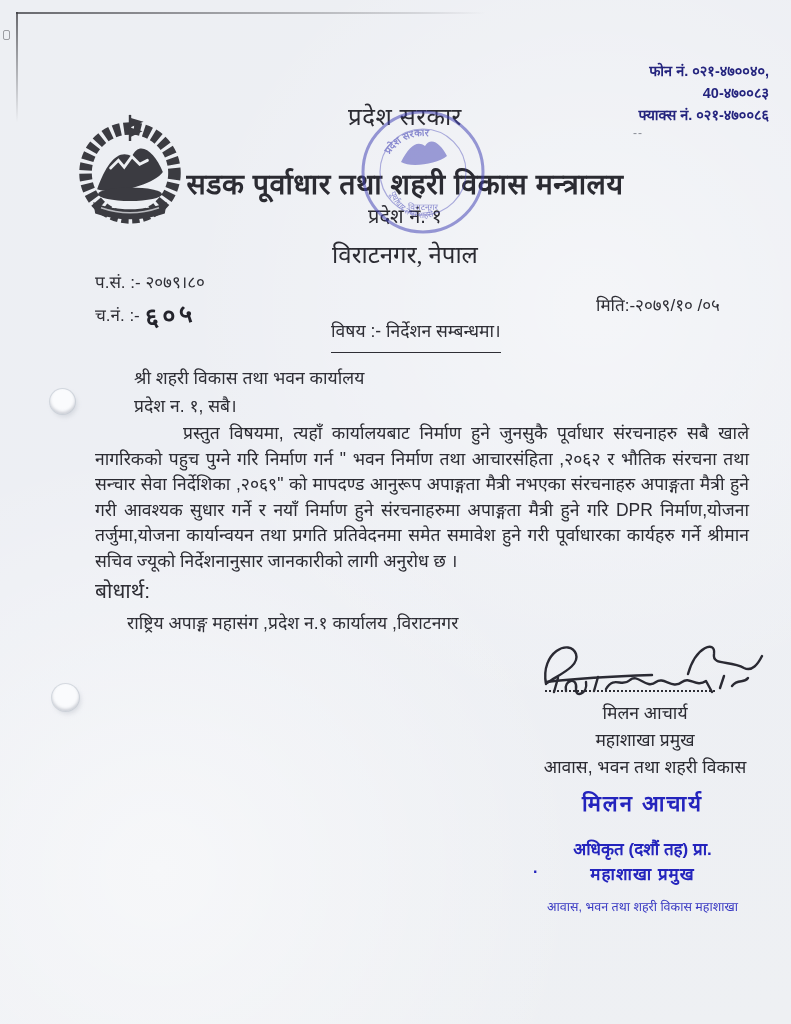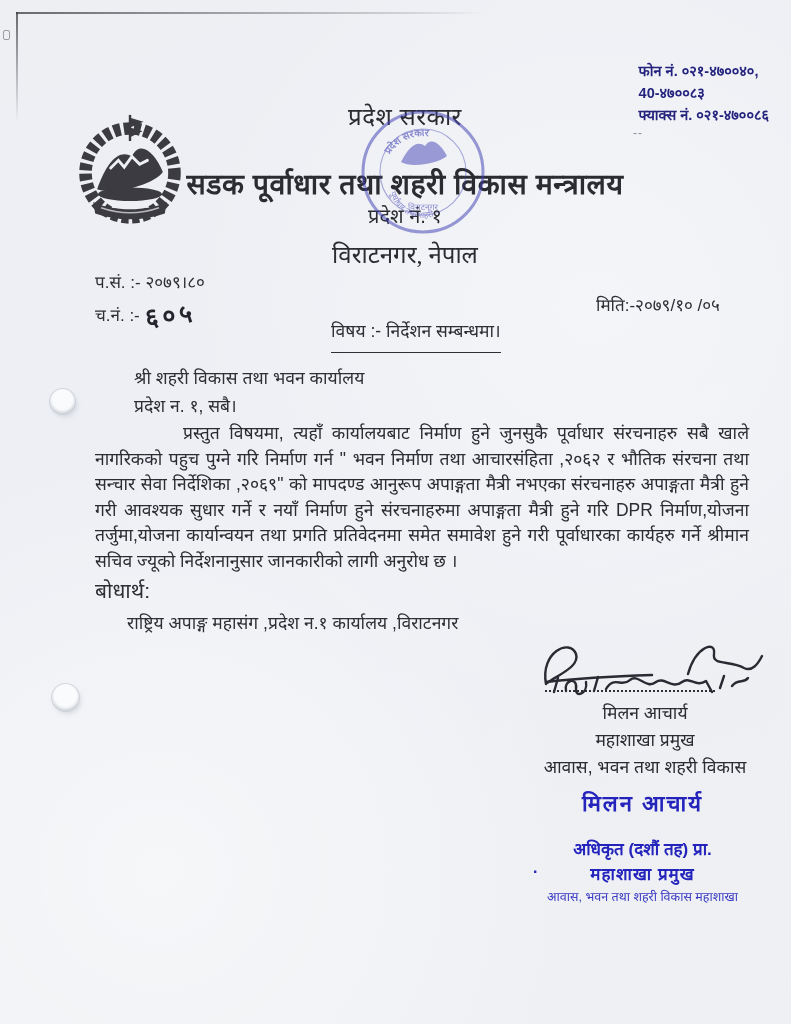--- a/index.html
+++ b/index.html
@@ -23,21 +23,21 @@
   .scan-edge-left{ position:absolute; left:16px; top:12px; width:2px; height:110px;
     background:linear-gradient(180deg, rgba(60,60,65,.75), rgba(60,60,65,0)); }
   .scan-tick{ position:absolute; left:3px; top:30px; width:7px; height:10px;
     border:1.5px solid rgba(90,90,95,.55); border-radius:2px; }
 
   .punch-hole{ position:absolute; border-radius:50%; background:#fafbfd;
     box-shadow: inset 0 -2px 3px rgba(150,156,168,.45), 0 0 0 1px rgba(190,196,206,.55), 2px 3px 4px rgba(170,176,186,.35); }
   .hole-1{ left:50px; top:389px; width:25px; height:25px; }
   .hole-2{ left:52px; top:684px; width:27px; height:27px; }
 
-  .phone-block{ position:absolute; right:22px; top:60px; text-align:left;
+  .phone-block{ position:absolute; right:22px; top:60px; text-align:right;
     color:#24247e; font-weight:bold; font-size:14.5px; line-height:22px; }
   .phone-dash{ position:absolute; right:148px; top:126px; color:#8a8d96; font-size:12px; letter-spacing:1px;}
 
   .emblem{ position:absolute; left:72px; top:112px; width:116px; height:116px; }
 
   .header{ position:absolute; left:90px; top:99px; width:630px; text-align:center; color:#2b2b32; }
   .header .gov{ font-size:24px; letter-spacing:.5px; }
   .header .ministry{ font-size:28.5px; font-weight:600; margin-top:32px; letter-spacing:.5px; }
   .header .province{ font-size:20px; margin-top:0; }
   .header .city{ font-size:24px; margin-top:8px;font-family:Liberation Serif, serif; }
@@ -64,21 +64,21 @@
   .sig-dotted{ position:absolute; left:545px; top:690px; width:170px;
     border-bottom:2.5px dotted #2e2e35; }
   .sig-block{ position:absolute; left:515px; top:700px; width:260px; text-align:center;
     font-size:17.5px; line-height:27px; color:#2b2b32; }
 
   .stamp-block{ position:absolute; left:505px; top:787px; width:275px; text-align:center;
     color:#2424bd; }
   .stamp-name{ font-size:22px; font-weight:bold; letter-spacing:2px; }
   .stamp-rank{ font-size:17px; font-weight:bold; margin-top:20px; }
   .stamp-title{ font-size:17px; font-weight:bold; margin-top:2px; letter-spacing:1px; }
-  .stamp-dept{ font-size:12.5px; margin-top:3px; opacity:.9; }
+  .stamp-dept{ font-size:12.5px; margin-top:13px; opacity:.9; }
   .stamp-dot{ position:absolute; left:28px; top:72px; color:#2424bd; font-weight:bold; }
 </style>
 </head>
 <body>
 
 <div class="paper">
 
   <div class="scan-edge-top"></div>
   <div class="scan-edge-left"></div>
   <div class="scan-tick"></div>

